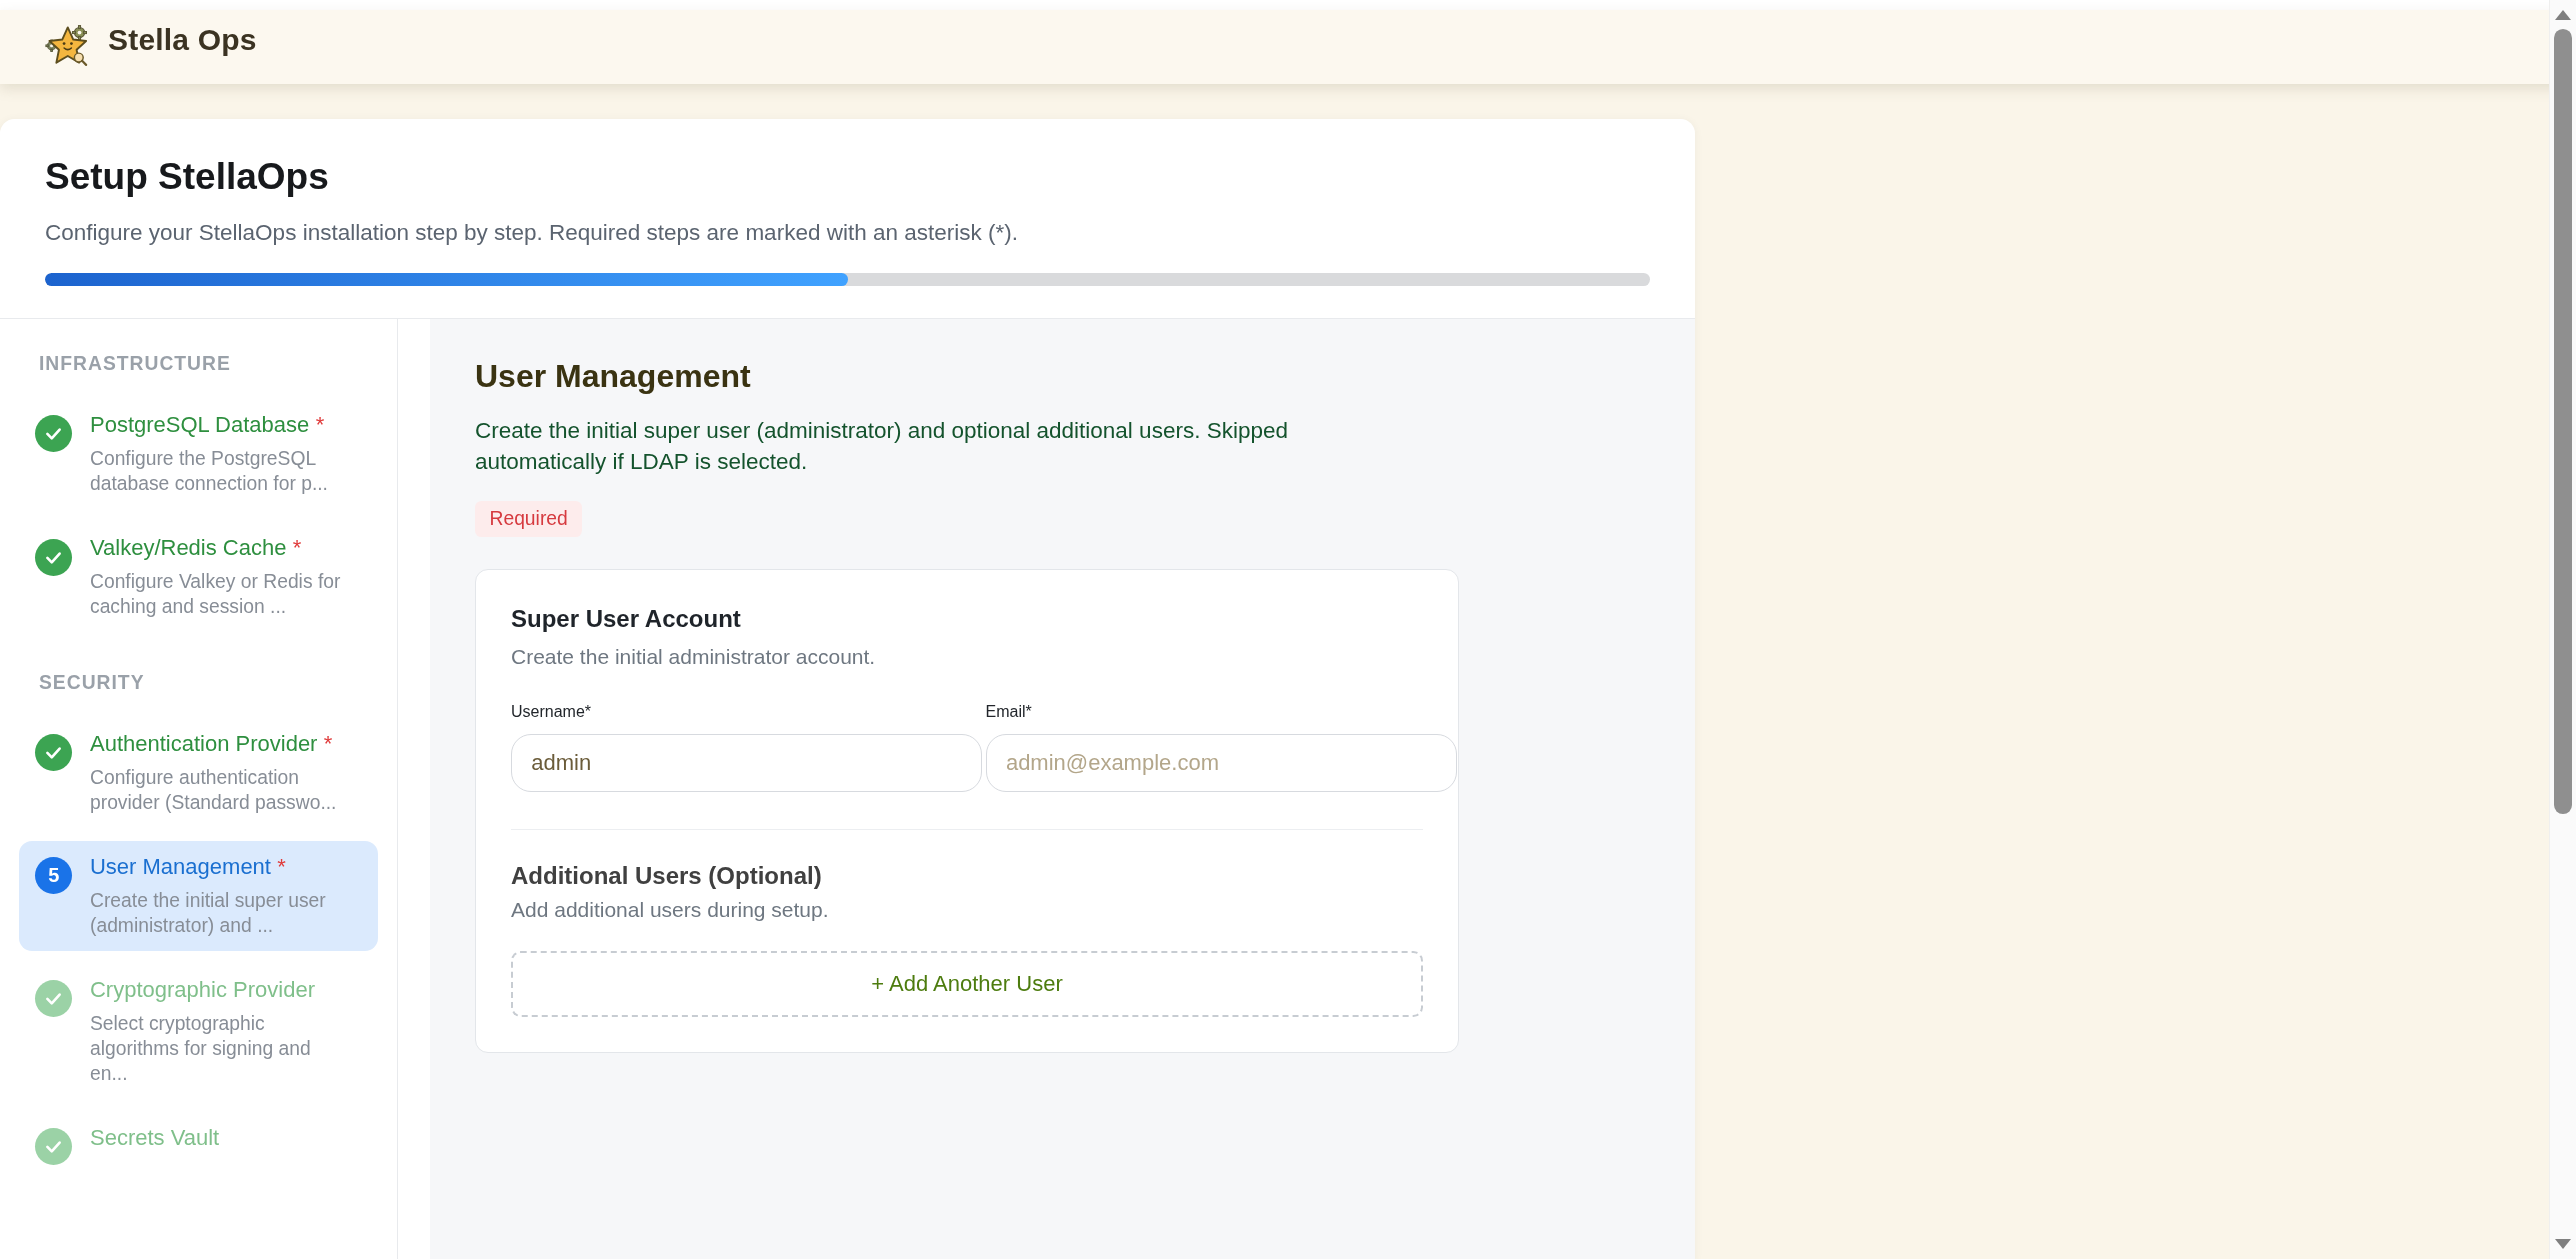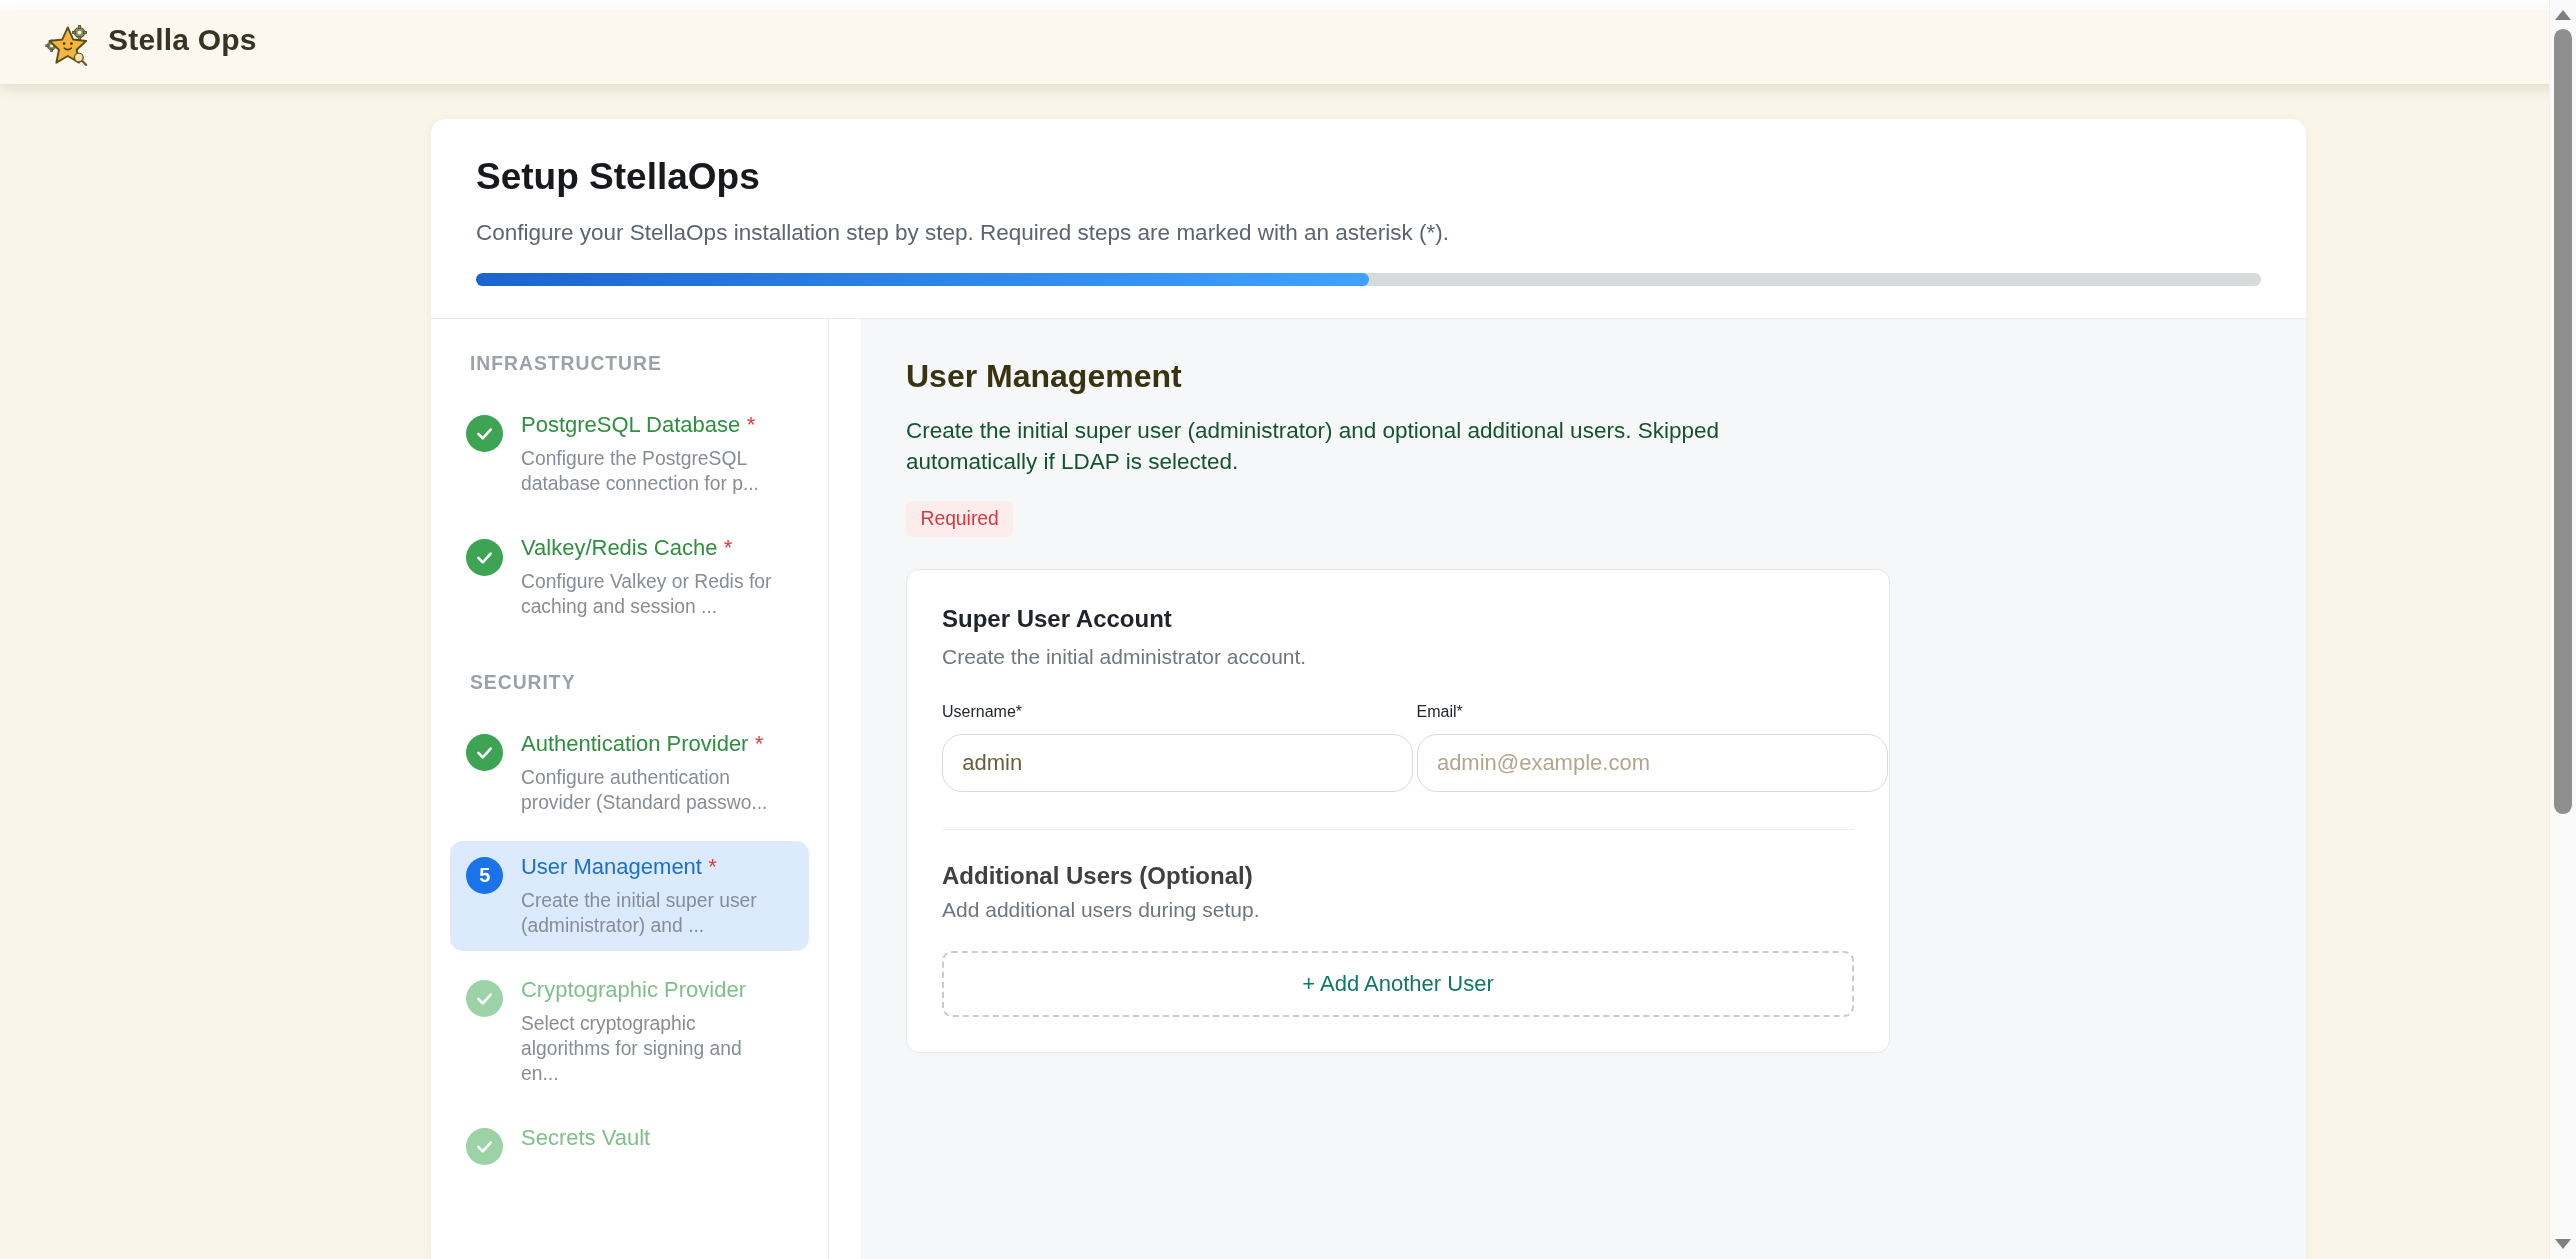--- a/index.html
+++ b/index.html
@@ -14,21 +14,21 @@
   .topbar {
     height:74px; background:#fcf8ef;
     display:flex; align-items:center; padding:0 45px;
     box-shadow:0 4.8px 13px rgba(120,110,80,.18);
     position:relative; z-index:5;
   }
   .brand { display:flex; align-items:flex-start; gap:16px; }
   .brand-text { font-size:30px; font-weight:700; color:#3b3322; letter-spacing:0.2px; }
 
   .container {
-    width:1875px; margin-left:431px; margin-top:35px;
+    width:1695px; margin-top:35px;
     background:#ffffff; border-radius:14.5px 14.5px 0 0;
     box-shadow:0 1.6px 9.7px rgba(0,0,0,.05);
     height:1141px; display:flex; flex-direction:column; overflow:hidden;
   }
 
   .wizard-header { padding:37px 45px 32px; border-bottom:1.6px solid #e8eaed; flex:none; }
   .wizard-title { font-size:37px; font-weight:700; color:#17191c; }
   .wizard-subtitle { margin-top:22.5px; font-size:22.5px; color:#5b6470; }
   .progress-track {
     margin-top:27px; height:13px; border-radius:6.4px; background:#d9dadc; overflow:hidden;
@@ -87,21 +87,21 @@
     padding:0 19.3px; font-size:22px; color:#6b5c3a; background:#fff;
     font-family:"Liberation Sans", sans-serif; outline:none;
   }
   .input::placeholder { color:#b3a68a; }
   .pw-block { margin-top:32px; margin-right:-34px; }
   .help-text { margin-top:16px; font-size:21px; color:#717a85; }
   .divider { border:none; border-top:1.6px solid #eceef1; margin:37px 0 32px; }
   .add-btn {
     width:100%; height:66px; margin-top:29px;
     border:2.4px dashed #c7ccd2; border-radius:9.7px; background:transparent;
-    font-size:22px; font-weight:500; color:#0f766e; cursor:pointer;
+    font-size:22px; font-weight:500; color:#4d7c0f; cursor:pointer;
     font-family:"Liberation Sans", sans-serif;
   }
 
   
   .scrollbar {
     position:absolute; top:0; right:0; bottom:0; width:26.6px;
     background:#fafafa; border-left:0.8px solid #efefef; z-index:10;
   }
   .sb-up, .sb-down { position:absolute; left:50%; transform:translateX(-50%);
     width:0; height:0; border-left:8px solid transparent; border-right:8px solid transparent; }

